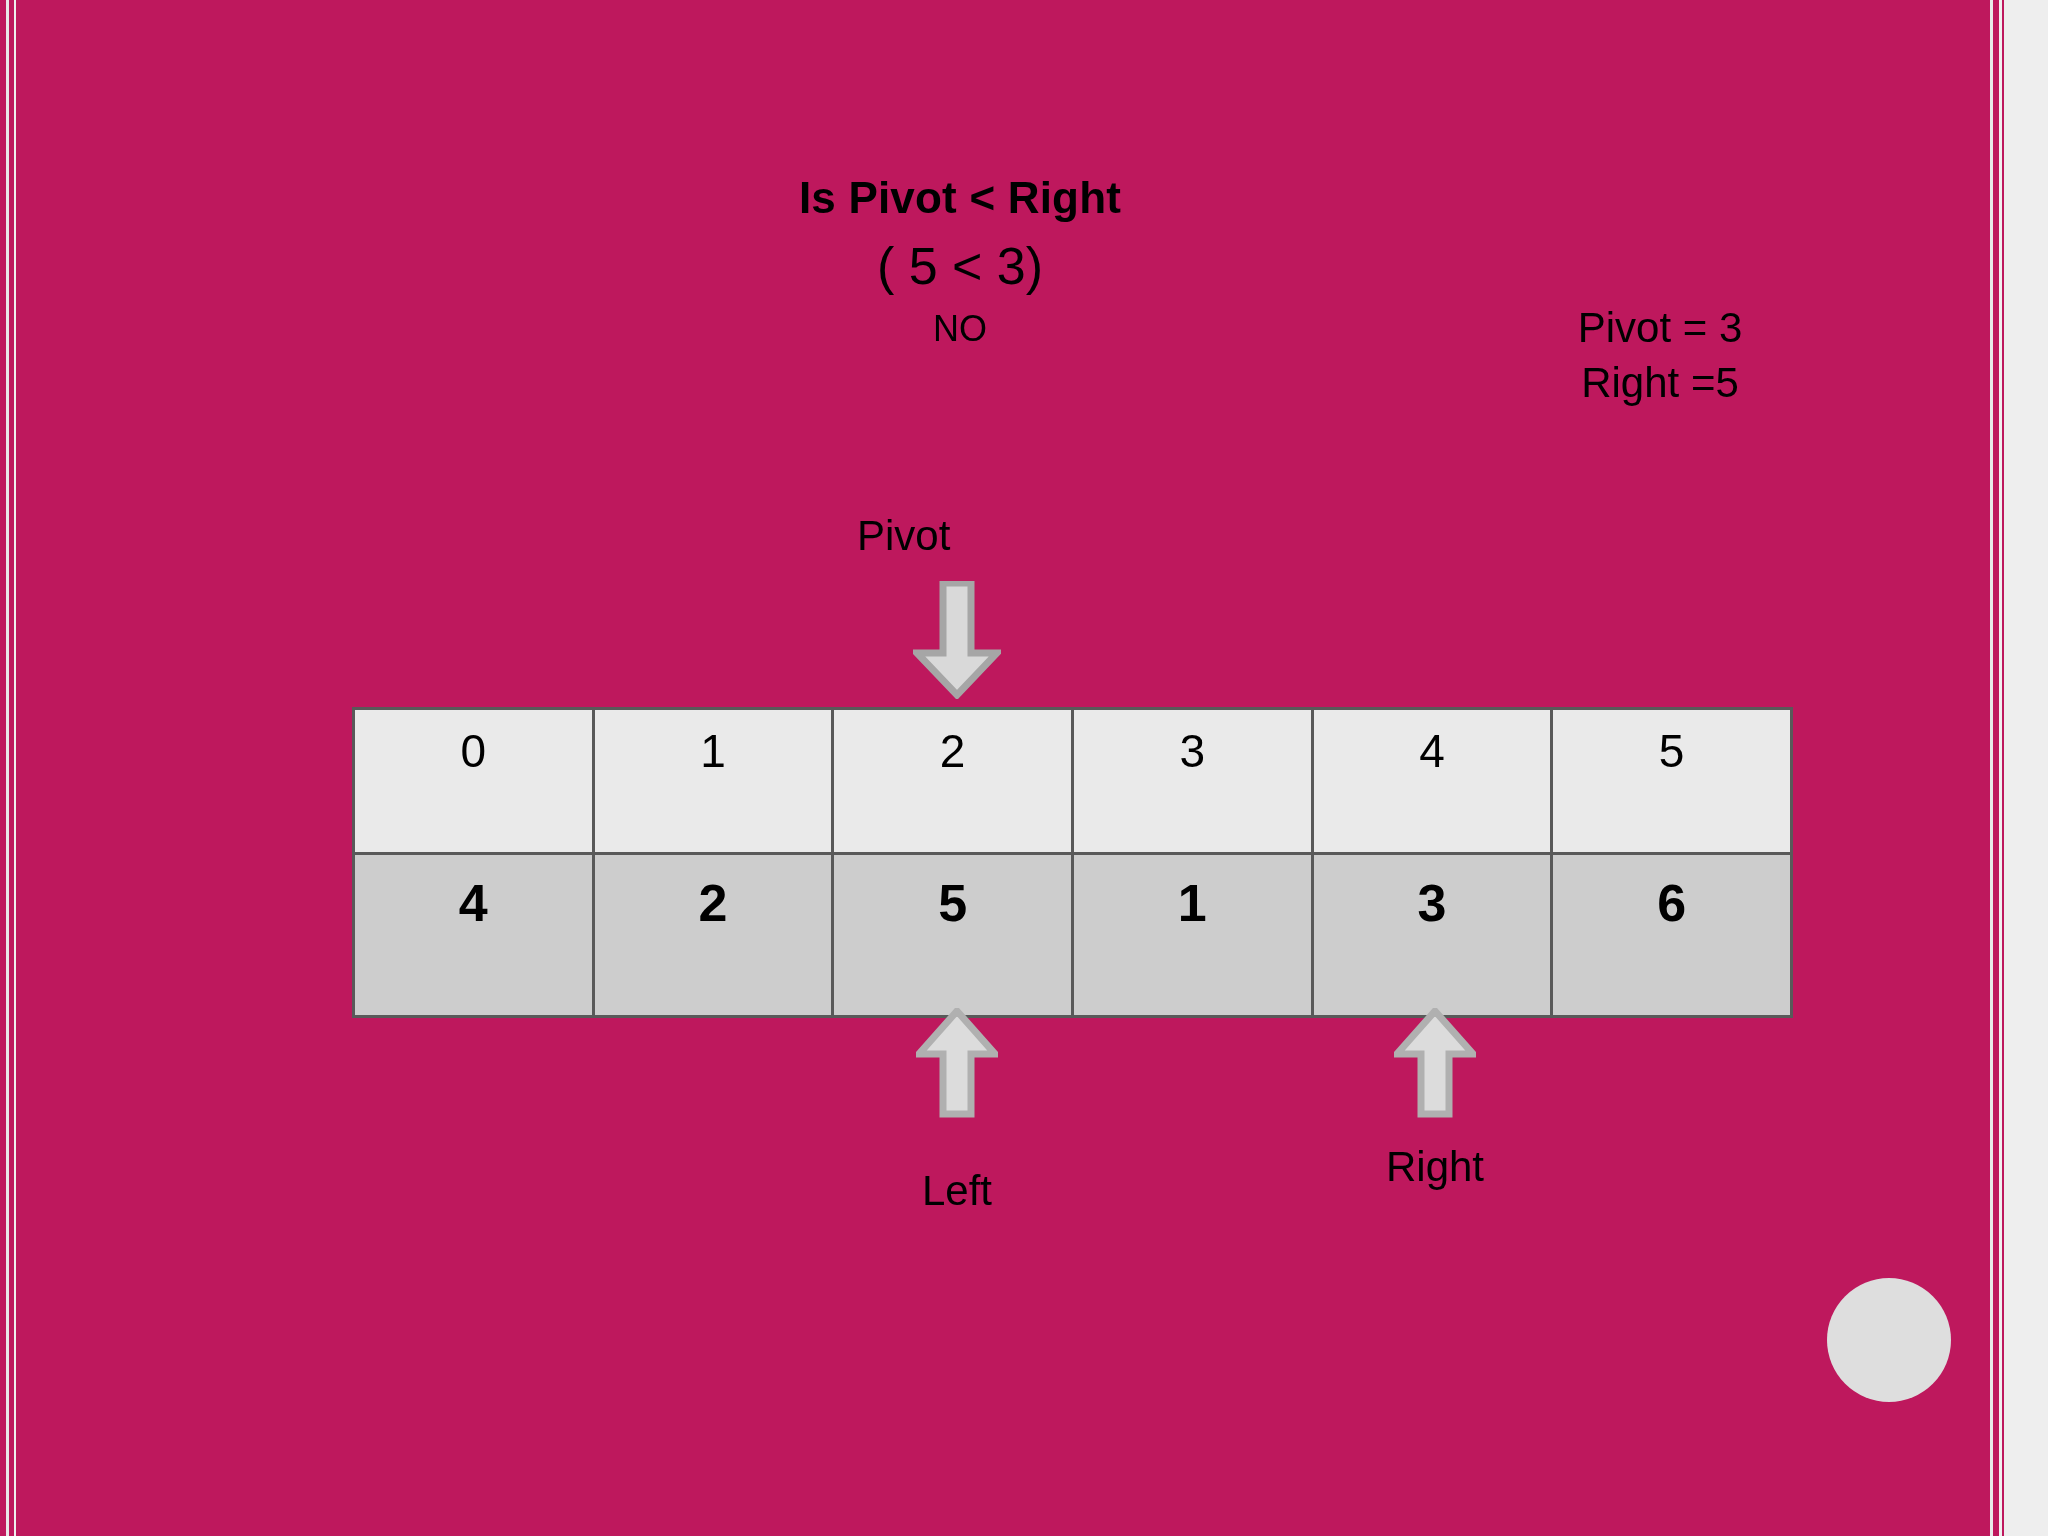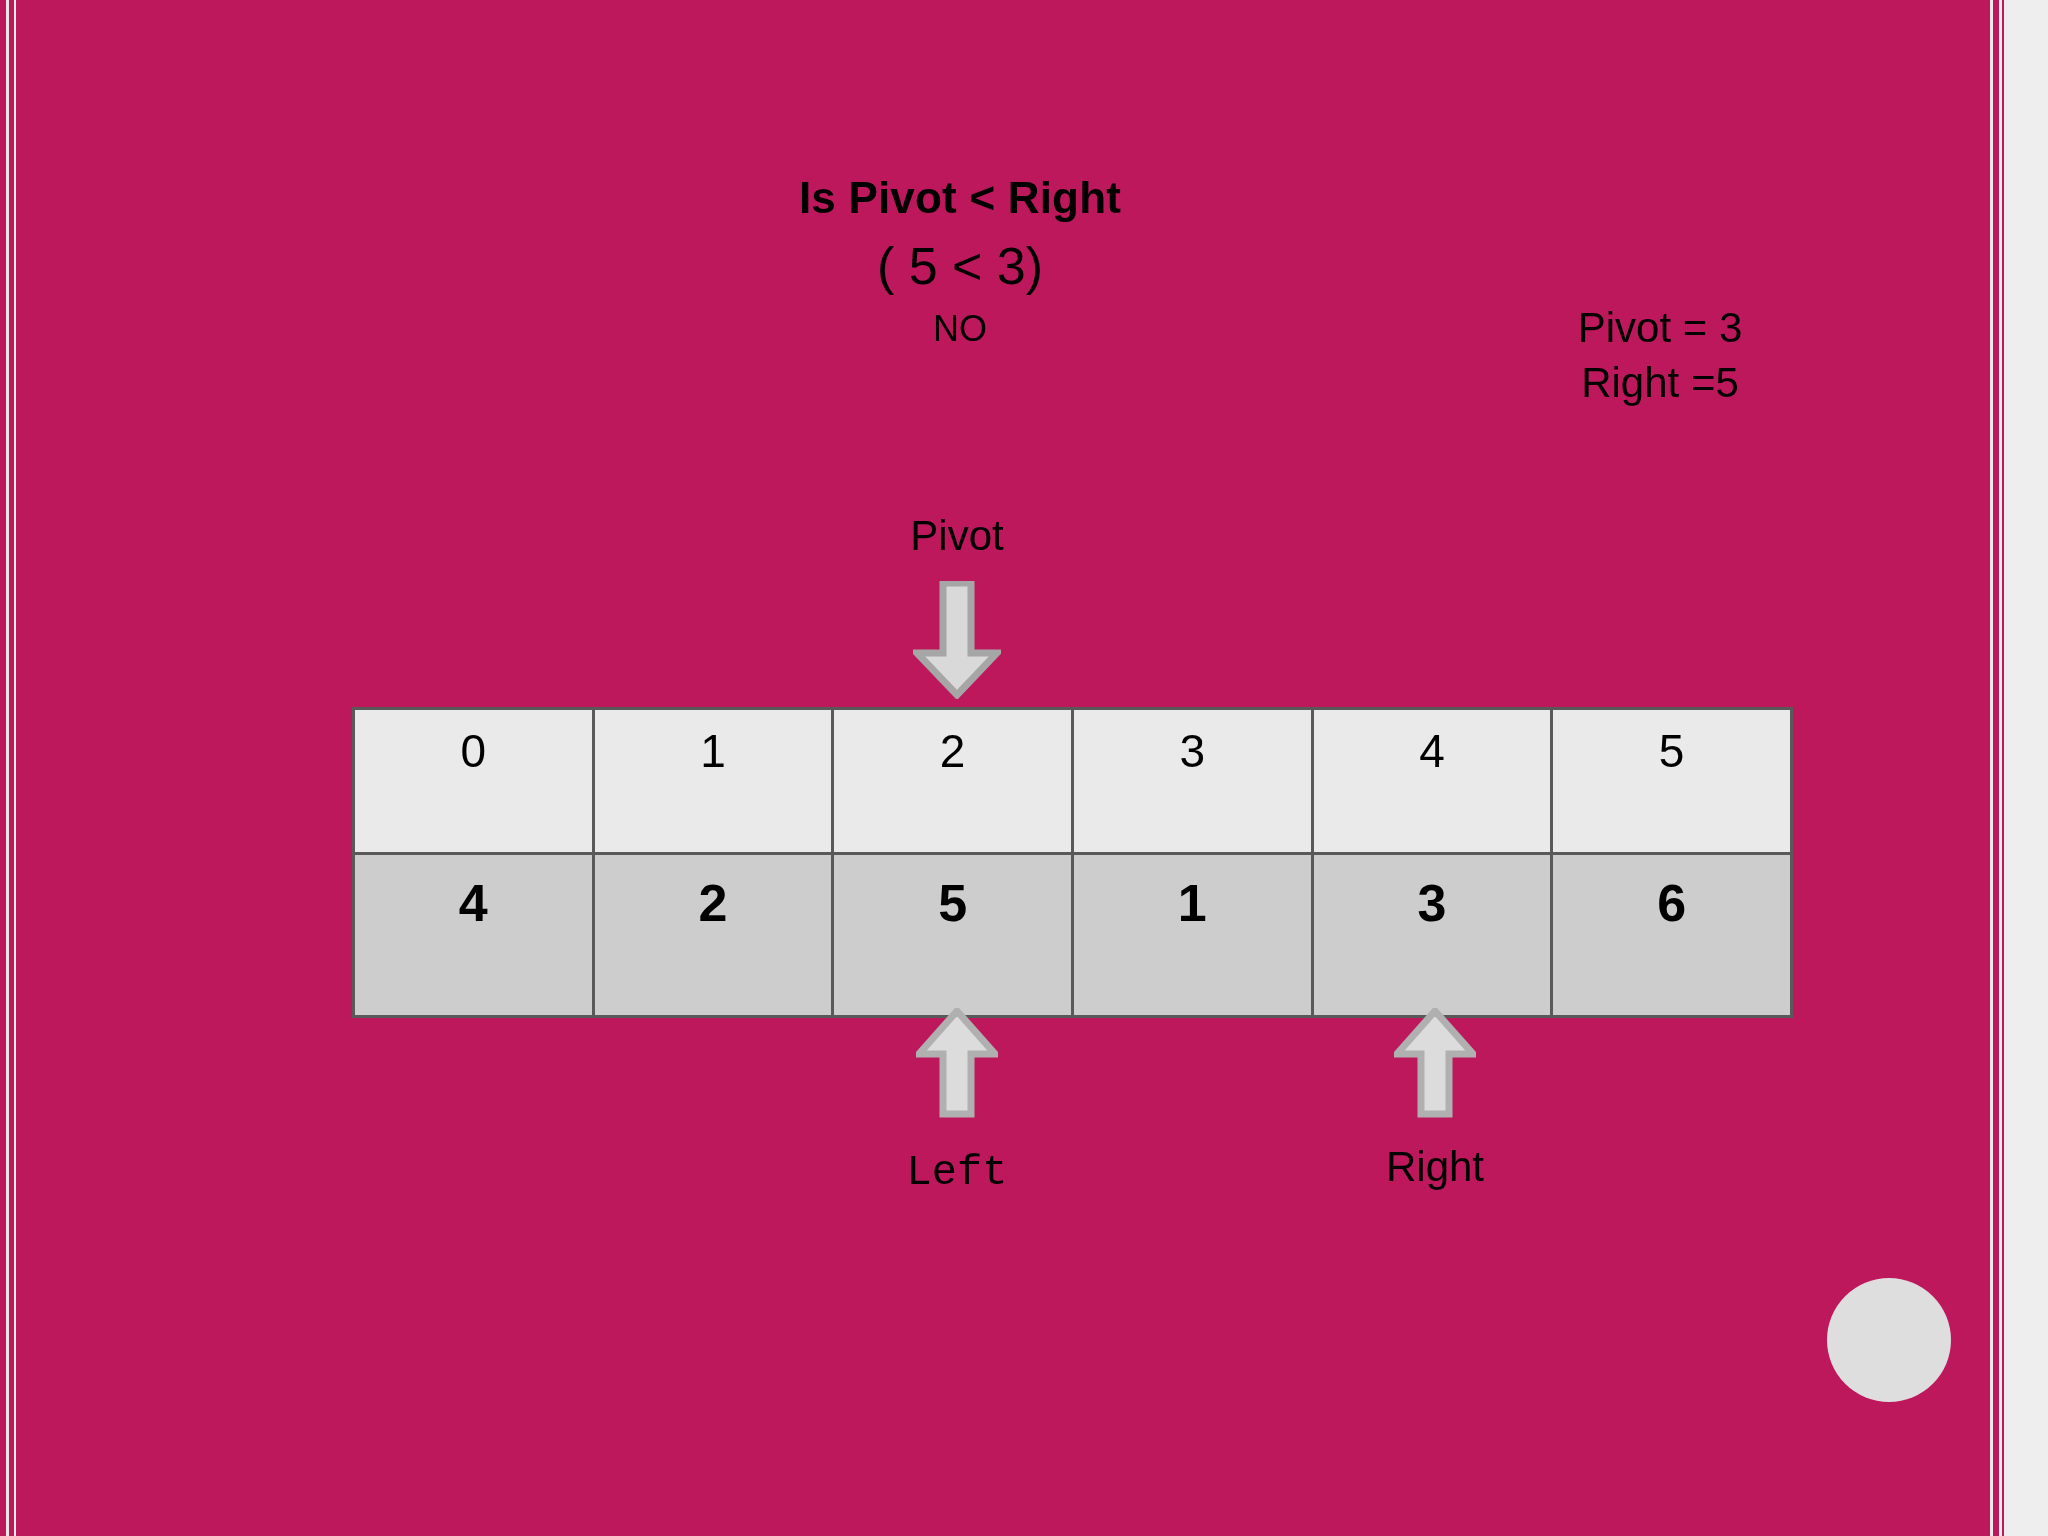--- a/index.html
+++ b/index.html
@@ -81,21 +81,20 @@
     line-height: 1.32;
     white-space: nowrap;
   }
 
   
   #pivot-marker {
     position: absolute;
     left: 857px;
     top: 515px;
     width: 200px;
-    text-align: center;
   }
   #pivot-label {
     font-size: 42px;
     line-height: 1;
   }
   #pivot-arrow-wrap {
     margin-top: 24px;
     display: flex;
     justify-content: center;
   }
@@ -139,21 +138,21 @@
   }
   .pointer-arrow-wrap {
     display: flex;
     justify-content: center;
   }
   .pointer-label {
     font-size: 42px;
     line-height: 1;
   }
   #left-marker  { left: 847px;  top: 1008px; }
-  #left-marker .pointer-label  { margin-top: 34px; font-family: Liberation Mono, monospace; }
+  #left-marker .pointer-label  { margin-top: 52px; }
   #right-marker { left: 1325px; top: 1008px; }
   #right-marker .pointer-label { margin-top: 28px; }
 
   
   #corner-circle {
     position: absolute;
     left: 1827px;
     top: 1278px;
     width: 124px;
     height: 124px;

